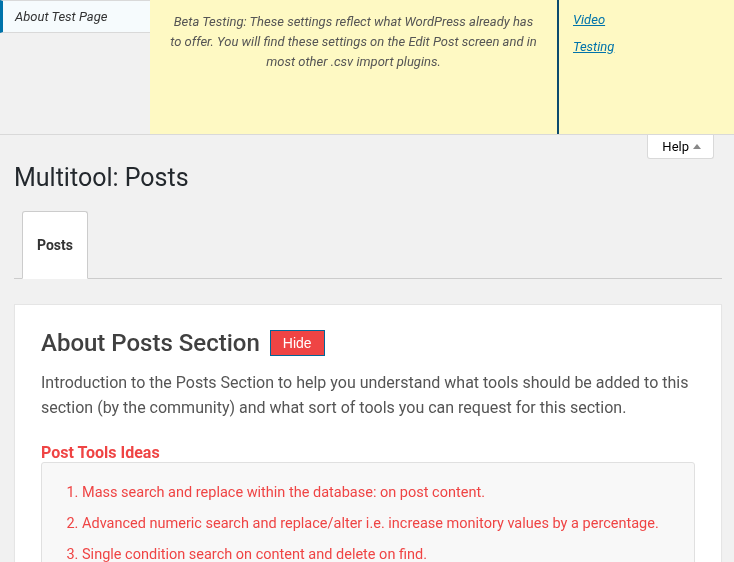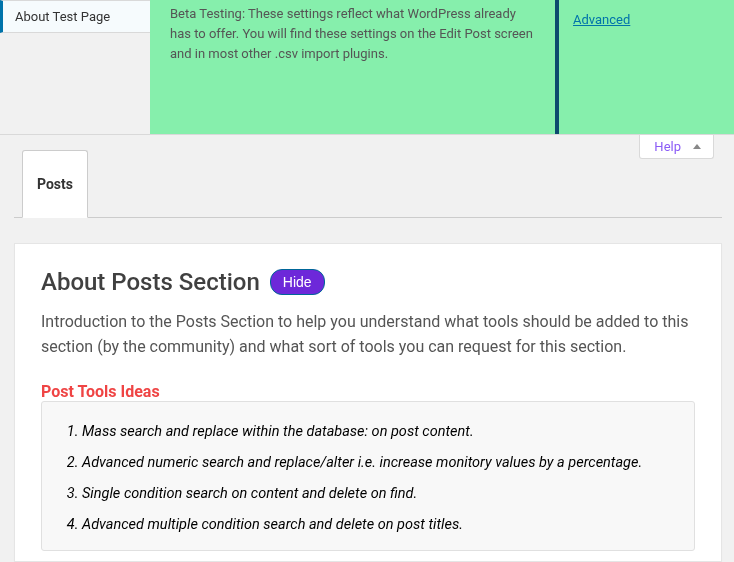--- a/index.html
+++ b/index.html
@@ -9,46 +9,48 @@
     color: #333;
     width: 734px;
     height: 562px;
     overflow: hidden;
     position: relative;
   }
 
   
   .help-panel {
     display: flex;
-    background: #86efac;
+    background: #fef9c3;
     border-bottom: 1px solid #d9d9d9;
     height: 135px;
+    font-style: italic;
   }
   .help-tabs-col {
     width: 150px;
     background: #f1f1f1;
   }
   .help-tab-item {
     background: #f6fbfd;
     border: 1px solid #d9d9d9;
     border-left: 3px solid #0073aa;
     border-right: none;
     padding: 8px 12px;
     font-size: 13px;
     color: #333;
     cursor: pointer;
     margin-top: 0;
   }
   .help-content-col {
     flex: 1;
-    padding: 4px 20px 12px 20px;
+    padding: 12px 20px 12px 20px;
     font-size: 13px;
     line-height: 1.55;
     color: #555;
-    border-right: 4px solid #0c4a6e;
+    border-right: 2px solid #0c4a6e;
+    text-align: center;
   }
   .help-sidebar-col {
     width: 175px;
     padding: 12px 14px;
     font-size: 13px;
   }
   .help-sidebar-col .sidebar-heading {
     font-weight: 700;
     color: #333;
     margin-bottom: 12px;
@@ -65,25 +67,25 @@
   .help-toggle {
     position: absolute;
     right: 20px;
     top: 135px;
     background: #fff;
     border: 1px solid #d9d9d9;
     border-top: none;
     border-radius: 0 0 3px 3px;
     padding: 4px 12px 4px 14px;
     font-size: 13px;
-    color: #8b5cf6;
+    color: #000000;
     cursor: pointer;
     display: flex;
     align-items: center;
-    gap: 12px;
+    gap: 4px;
     z-index: 5;
   }
   .help-toggle .arrow {
     display: inline-block;
     width: 0; height: 0;
     border-left: 4px solid transparent;
     border-right: 4px solid transparent;
     border-bottom: 5px solid #888;
   }
 
@@ -132,24 +134,24 @@
     align-items: center;
     gap: 10px;
     margin-bottom: 14px;
   }
   .section-title {
     font-size: 24px;
     font-weight: 500;
     color: #404040;
   }
   .hide-btn {
-    background: #6d28d9;
+    background: #ef4444;
     color: #fff;
     border: 1px solid #006799;
-    border-radius: 12px;
+    border-radius: 0;
     padding: 4px 12px;
     font-size: 14px;
     cursor: pointer;
   }
   .intro-text {
     font-size: 16px;
     color: #555;
     line-height: 1.55;
     margin-bottom: 22px;
   }
@@ -163,46 +165,47 @@
     border: 1px solid #e0e0e0;
     border-radius: 3px;
     padding: 14px 18px 10px 18px;
   }
   .ideas-box ol {
     list-style: decimal;
     padding-left: 22px;
   }
   .ideas-box li {
     font-size: 14.5px;
-    color: #000000;
+    color: #ef4444;
     padding: 7px 0;
-    font-style: italic;
   }
 </style>
 </head>
 <body>
 
 <div class="help-panel">
   <div class="help-tabs-col">
     <div class="help-tab-item">About Test Page</div>
   </div>
   <div class="help-content-col">
     <p>Beta Testing: These settings reflect what WordPress already has to offer. You will find these settings on the Edit Post screen and in most other .csv import plugins.</p>
   </div>
   <div class="help-sidebar-col">
-    <a>Advanced</a>
+    <a>Video</a>
+    <a>Testing</a>
   </div>
 </div>
 
 <div class="help-toggle">
   <span>Help</span>
   <span class="arrow"></span>
 </div>
 
 <div class="page-body">
+  <h1 class="page-title">Multitool: Posts</h1>
 
   <div class="tab-nav">
     <div class="tab-item">Posts</div>
   </div>
 
   <div class="card">
     <div class="section-header">
       <div class="section-title">About Posts Section</div>
       <button class="hide-btn">Hide</button>
     </div>

